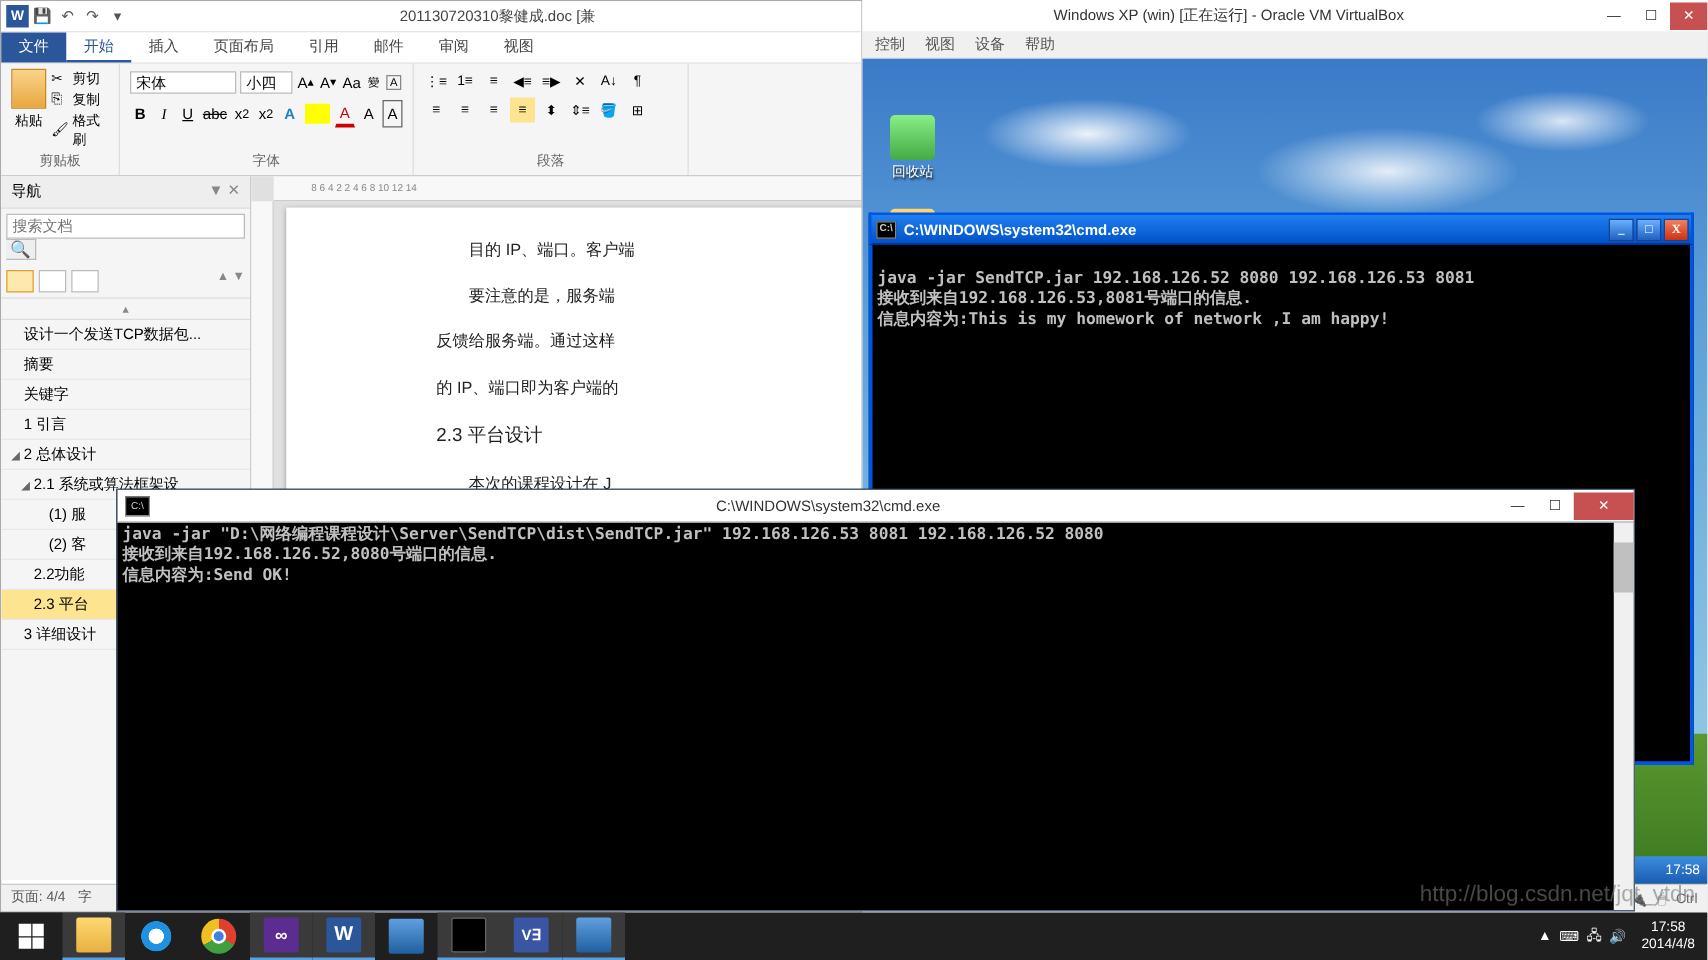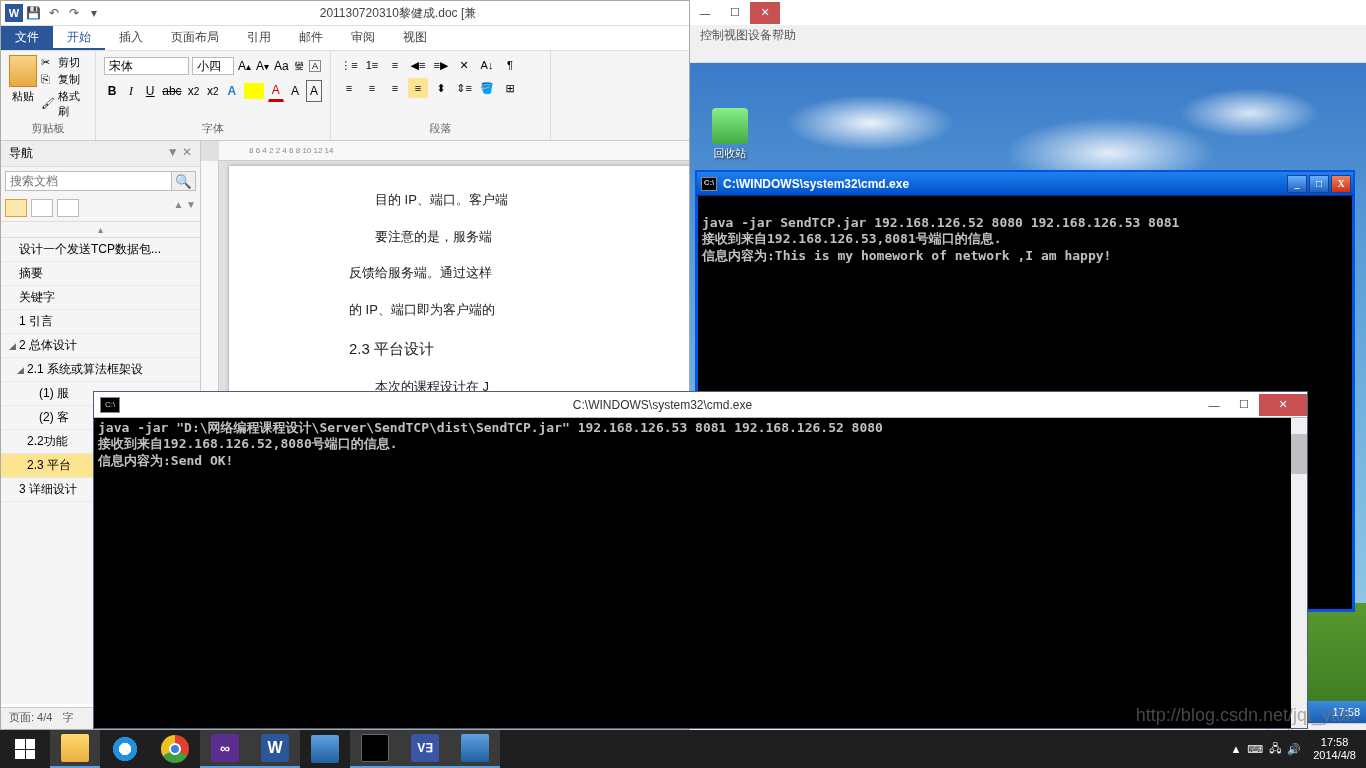--- a/index.html
+++ b/index.html
@@ -36,21 +36,21 @@
 .underline { text-decoration: underline; }
 .strike { text-decoration: line-through; }
 .highlight-btn { background: #ffff00; width: 20px; height: 16px; }
 .fontcolor-btn { color: #c00; border-bottom: 3px solid #c00; }
 .para-grp { width: 220px; }
 .para-btn { width: 20px; height: 20px; display: flex; align-items: center; justify-content: center; font-size: 11px; }
 
 .word-body { display: flex; height: calc(100% - 165px); }
 .nav-pane { width: 200px; background: #f5f5f5; border-right: 1px solid #ccc; display: flex; flex-direction: column; }
 .nav-header { padding: 4px 8px; font-size: 12px; display: flex; justify-content: space-between; border-bottom: 1px solid #ddd; background: #eee; }
-.nav-search { margin: 4px; display: flex; }
+.nav-search { margin: 4px; display: flex; flex-direction: column; }
 .nav-search input { flex: 1; border: 1px solid #bbb; padding: 2px 4px; font-size: 12px; }
 .nav-search-btn { width: 24px; background: #eee; border: 1px solid #bbb; border-left: none; color: #666; }
 .nav-tabs { display: flex; gap: 4px; padding: 4px; border-bottom: 1px solid #ddd; }
 .nav-tab-btn { width: 22px; height: 18px; border: 1px solid #bbb; background: #fff; }
 .nav-tab-btn.active { background: #fde8b0; border-color: #e0a030; }
 .nav-collapse { text-align: center; font-size: 10px; color: #888; padding: 2px; border-bottom: 1px solid #ddd; }
 .nav-tree { flex: 1; overflow: auto; font-size: 12px; }
 .nav-item { padding: 3px 8px; border-bottom: 1px solid #e8e8e8; cursor: pointer; white-space: nowrap; overflow: hidden; text-overflow: ellipsis; }
 .nav-item.l1 { padding-left: 16px; }
 .nav-item.l2 { padding-left: 28px; }
@@ -67,21 +67,21 @@
 
 .word-status { position: absolute; bottom: 0; left: 0; right: 0; height: 22px; background: #f0f0f0; border-top: 1px solid #ccc; font-size: 11px; padding: 2px 8px; color: #555; display: flex; gap: 10px; }
 
 
 .vbox-window { position: absolute; left: 690px; top: 0; right: 0; height: 730px; background: #fff; }
 .vbox-titlebar { height: 25px; background: #fff; display: flex; align-items: center; font-size: 12px; }
 .vbox-title { flex: 1; text-align: center; color: #333; }
 .win-btns { display: flex; }
 .win-btn { width: 30px; height: 22px; display: flex; align-items: center; justify-content: center; font-size: 11px; color: #333; }
 .win-btn.close { background: #c75050; color: #fff; }
-.vbox-menu { height: 38px; background: #f0f0f0; display: flex; padding: 2px 10px; font-size: 12px; color: #555; border-bottom: 1px solid #ddd; }
+.vbox-menu { height: 22px; background: #f0f0f0; display: flex; gap: 16px; padding: 2px 10px; font-size: 12px; color: #555; border-bottom: 1px solid #ddd; }
 .xp-desktop { height: calc(100% - 70px); background: linear-gradient(to bottom, #3a7ac8 0%, #5c9fd8 30%, #7ab8e0 60%, #9ed0e8 100%); position: relative; overflow:hidden; }
 .clouds { position:absolute; inset:0; background: radial-gradient(ellipse 120px 40px at 180px 60px, rgba(255,255,255,0.9), transparent 70%), radial-gradient(ellipse 150px 50px at 420px 90px, rgba(255,255,255,0.85), transparent 70%), radial-gradient(ellipse 100px 35px at 560px 50px, rgba(255,255,255,0.8), transparent 70%); }
 .xp-icon { position: absolute; left: 10px; text-align: center; color: #fff; font-size: 11px; text-shadow: 1px 1px 2px #000; width: 60px; }
 .xp-icon-img { width: 36px; height: 36px; margin: 0 auto 2px; border-radius: 4px; }
 .recycle { top: 45px; }
 .recycle .xp-icon-img { background: linear-gradient(#8e8, #4a4); }
 .folder { top: 120px; }
 .folder .xp-icon-img { background: linear-gradient(#ffd870, #e8b040); }
 .grass { position:absolute; bottom:0; left:0; right:0; height:120px; background: linear-gradient(to bottom, #5a9830, #3a7820); }
 .xp-taskbar-sm { position:absolute; bottom:0; left:0; right:0; height:22px; background: linear-gradient(#3c8cde, #1a5cb0); display:flex; align-items:center; justify-content:flex-end; padding:0 6px; color:#fff; font-size:11px; }
@@ -286,20 +286,21 @@
     </div>
   </div>
   <div class="word-status">
     <span>页面: 4/4</span>
     <span>字</span>
   </div>
 </div>
 
 <div class="vbox-window">
   <div class="vbox-titlebar">
+    <div class="vbox-title">Windows XP (win) [正在运行] - Oracle VM VirtualBox</div>
     <div class="win-btns">
       <div class="win-btn">—</div>
       <div class="win-btn">☐</div>
       <div class="win-btn close">✕</div>
     </div>
   </div>
   <div class="vbox-menu">
     <span>控制</span>
     <span>视图</span>
     <span>设备</span>

